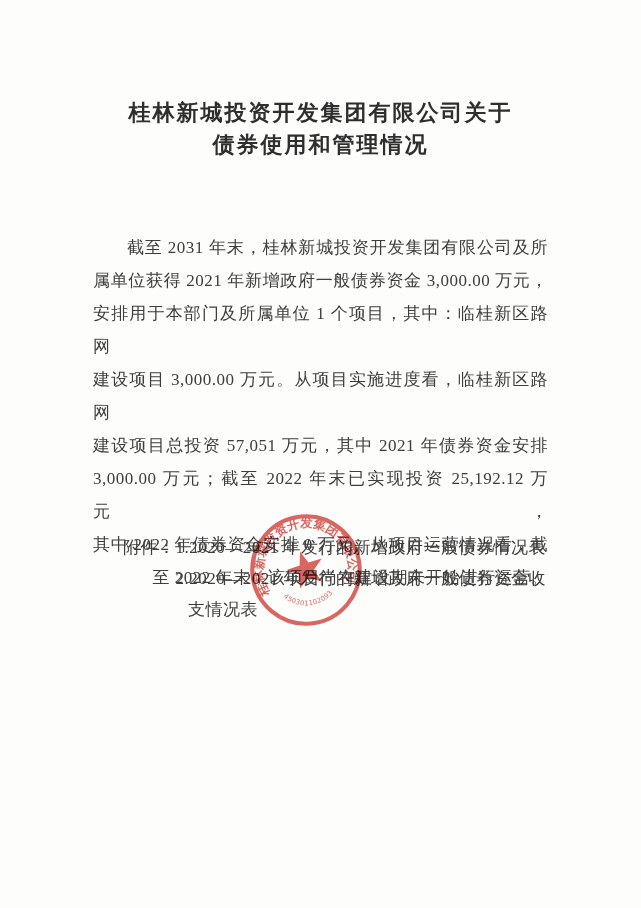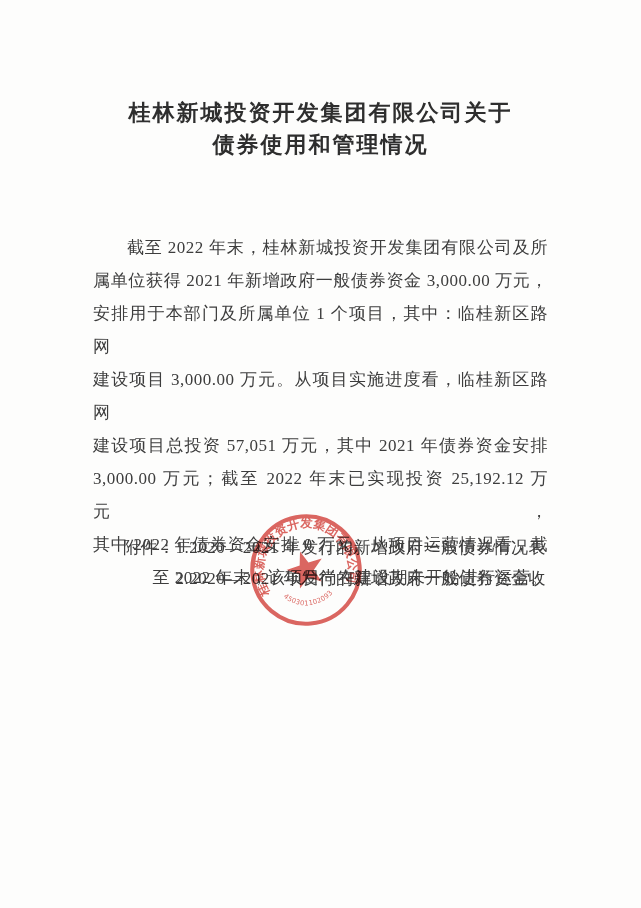--- a/index.html
+++ b/index.html
@@ -92,33 +92,34 @@
 <body>
 
 <div class="page">
 
   <h1 class="doc-title">
     <div>桂林新城投资开发集团有限公司关于</div>
     <div>债券使用和管理情况</div>
   </h1>
 
   <div class="doc-body">
-    <div class="body-line j indent">截至 2022 年末，桂林新城投资开发集团有限公司及所</div>
+    <div class="body-line j indent">截至 2031 年末，桂林新城投资开发集团有限公司及所</div>
     <div class="body-line j">属单位获得 2021 年新增政府一般债券资金 3,000.00 万元，</div>
     <div class="body-line j">安排用于本部门及所属单位 1 个项目，其中：临桂新区路网</div>
     <div class="body-line j">建设项目 3,000.00 万元。从项目实施进度看，临桂新区路网</div>
     <div class="body-line j">建设项目总投资 57,051 万元，其中 2021 年债券资金安排</div>
     <div class="body-line j">3,000.00 万元；截至 2022 年末已实现投资 25,192.12 万元，</div>
     <div class="body-line j">其中 2022 年债券资金安排 0 万元。从项目运营情况看，截</div>
     <div class="body-line last">至 2022 年末，该项目尚在建设期未开始进行运营。</div>
   </div>
 
   <div class="doc-attachments">
     <div class="attach-line-1">附件：1.2020—2021 年发行的新增政府一般债券情况表</div>
     <div class="attach-line-2">2.2020—2021 年发行的新增政府一般债券资金收</div>
+    <div class="attach-line-3">支情况表</div>
   </div>
 
   <div class="seal">
     <svg viewBox="0 0 200 200">
       <defs>
         <path id="nameArc" d="M 35.5 134.3 A 73 73 0 1 1 164.5 134.3" fill="none"></path>
         <path id="numArc" d="M 57.6 142.4 A 60 60 0 0 0 142.4 142.4" fill="none"></path>
       </defs>
       <circle cx="100" cy="100" r="91" fill="none" stroke-width="7" stroke="#d5453f"></circle>
       <polygon points="92.6,67.8 105.2,87.8 128.3,83.0 113.1,101.2 124.9,121.7 103.0,112.9 87.1,130.4 88.7,106.8 67.1,97.1 90.0,91.3" fill="#d5453f"></polygon>

